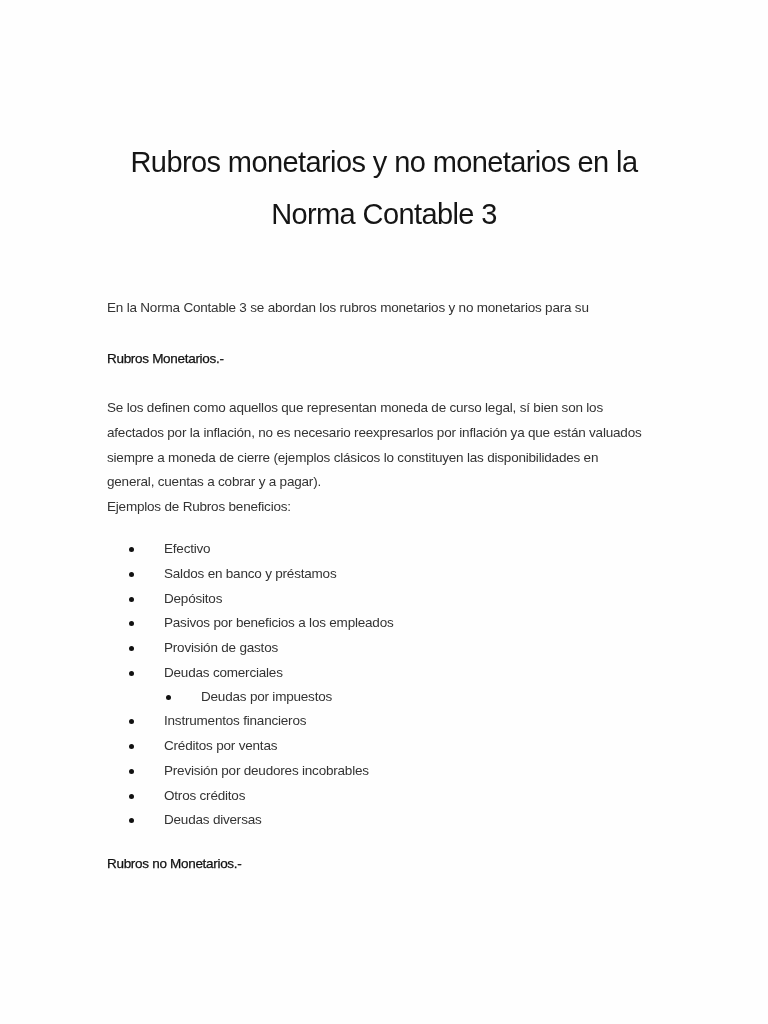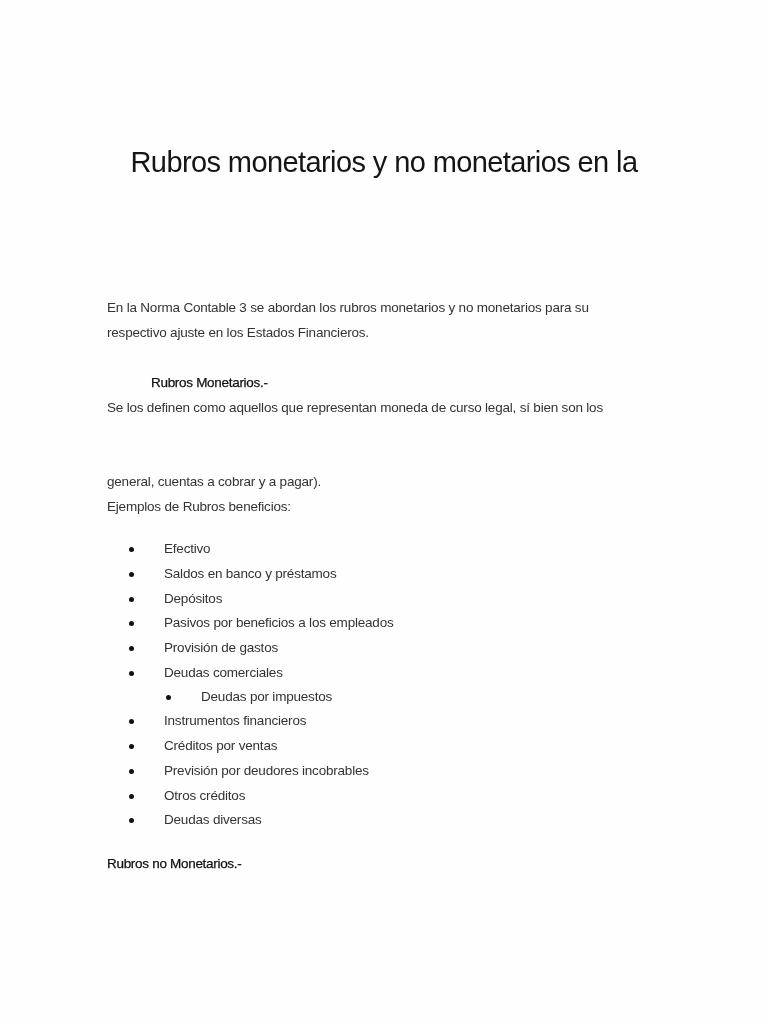--- a/index.html
+++ b/index.html
@@ -91,26 +91,28 @@
       left: 164px;
       top: 0;
     }
   </style>
 </head>
 <body>
 
 <div class="page">
 
   <h1 class="title title-line1">Rubros monetarios y no monetarios en la</h1>
+  <h1 class="title title-line2">Norma Contable 3</h1>
 
   <p class="para" style="top:301px;">En la Norma Contable 3 se abordan los rubros monetarios y no monetarios para su</p>
-  <p class="para" style="top:326px;">respectivo ajuste en los Estados Financieros.</p>
 
-  <h2 class="heading" style="top:376px;margin-left:44px;">Rubros Monetarios.-</h2>
+  <h2 class="heading" style="top:352px;">Rubros Monetarios.-</h2>
   <p class="para" style="top:401px;">Se los definen como aquellos que representan moneda de curso legal, sí bien son los</p>
+  <p class="para" style="top:426px;">afectados por la inflación, no es necesario reexpresarlos por inflación ya que están valuados</p>
+  <p class="para" style="top:451px;">siempre a moneda de cierre (ejemplos clásicos lo constituyen las disponibilidades en</p>
   <p class="para" style="top:475px;">general, cuentas a cobrar y a pagar).</p>
   <p class="para" style="top:500px;">Ejemplos de Rubros beneficios:</p>
 
   <ul class="bullet-list">
     <li class="bullet-item" style="top:542px;">
       <span class="bullet-dot"></span>
       <span class="bullet-text">Efectivo</span>
     </li>
     <li class="bullet-item" style="top:567px;">
       <span class="bullet-dot"></span>

